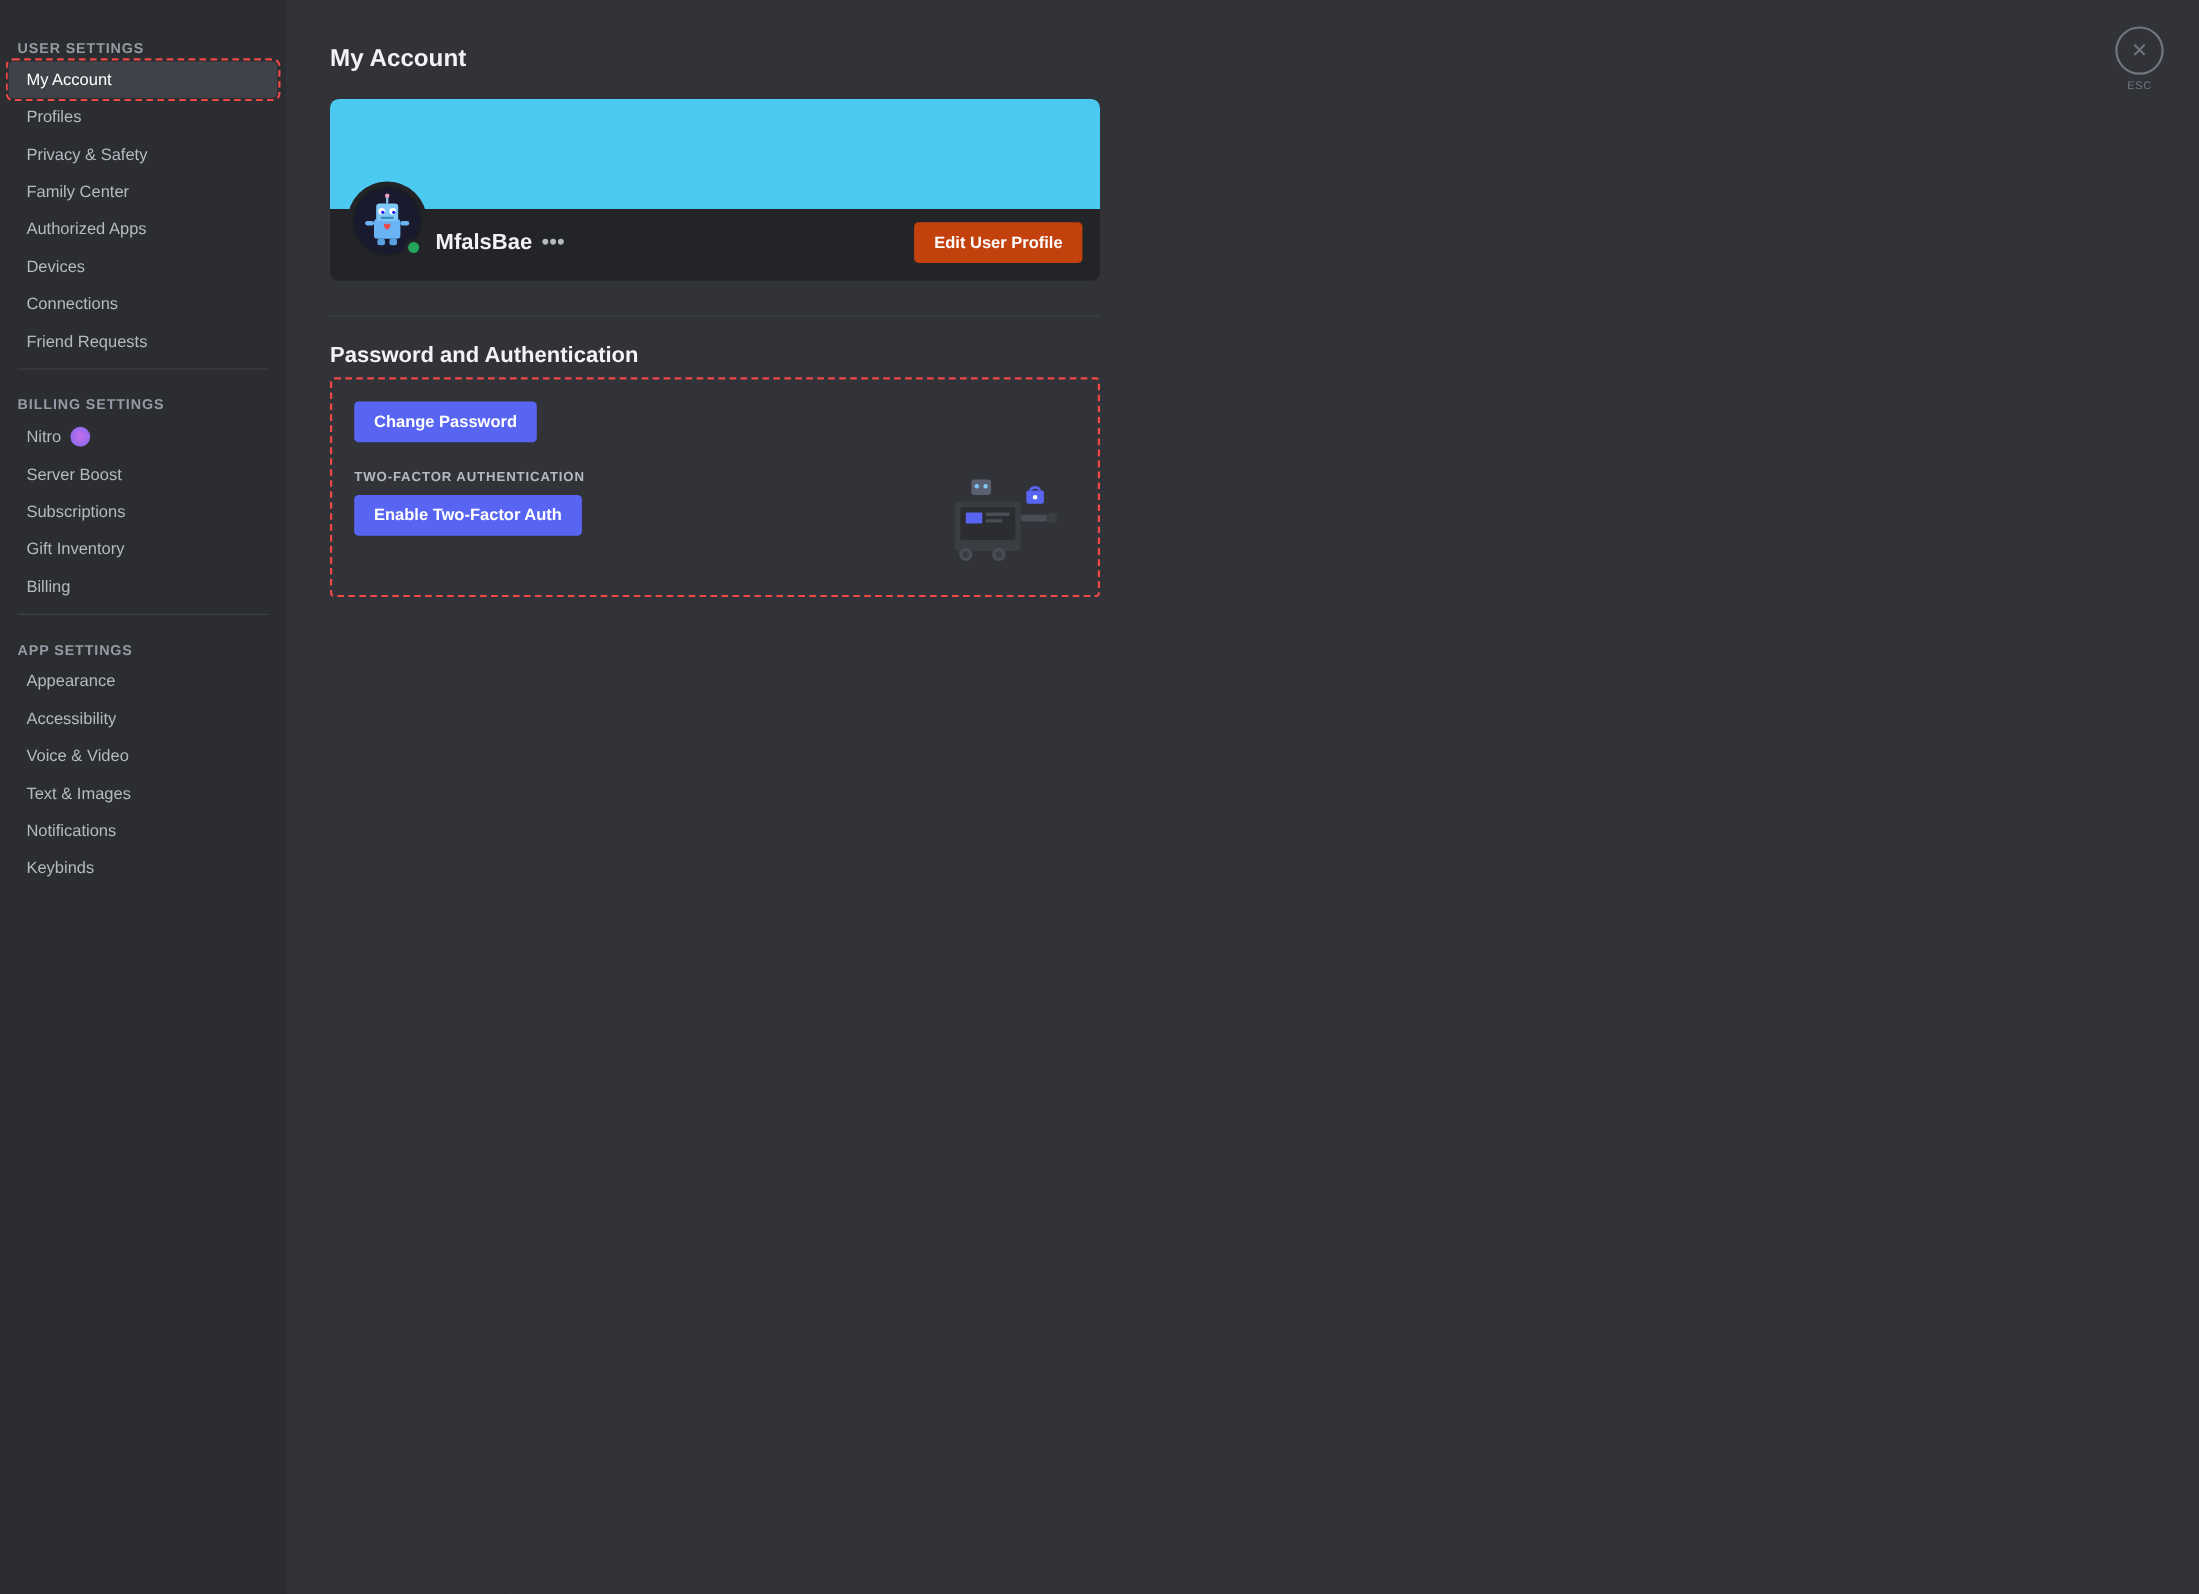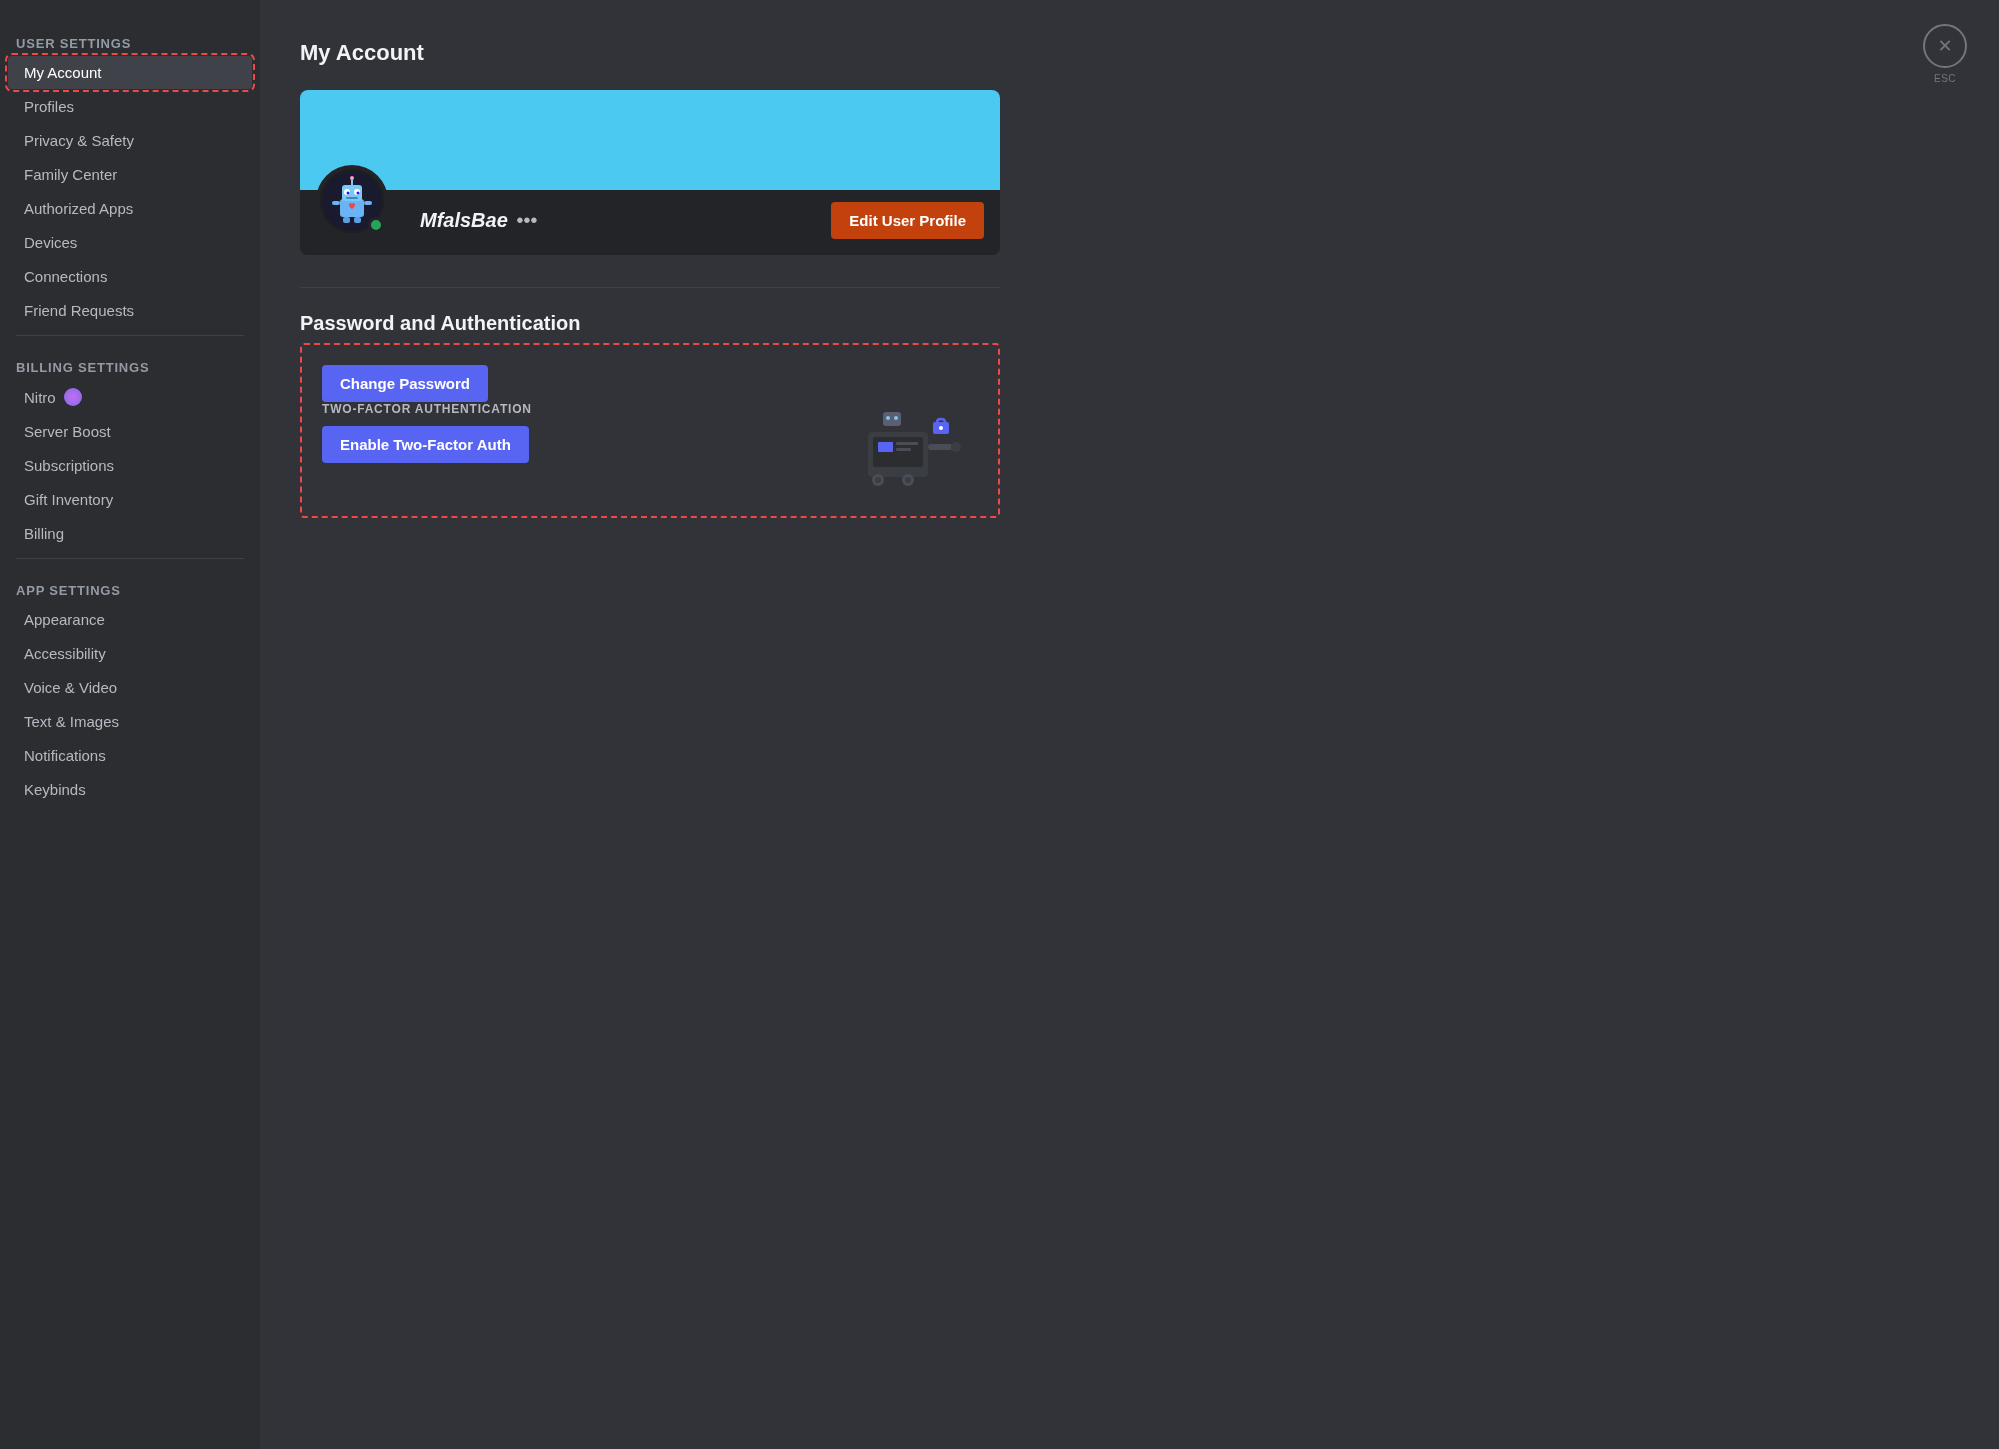--- a/index.html
+++ b/index.html
@@ -119,23 +119,22 @@
     .profile-info-row {
       background: #232428;
       padding: 12px 16px 16px 16px;
       display: flex;
       align-items: center;
       justify-content: space-between;
     }
     .profile-left {
       display: flex;
       align-items: center;
-      gap: 24px;
+      gap: 0;
       position: relative;
-      font-style: italic;
     }
     .avatar-wrapper {
       position: relative;
       margin-top: -40px;
     }
     .avatar {
       width: 72px;
       height: 72px;
       border-radius: 50%;
       background: #1e1f22;
@@ -199,20 +198,21 @@
     }
     .action-btn {
       background: #5865f2;
       color: #fff;
       border: none;
       border-radius: 4px;
       padding: 10px 18px;
       font-size: 15px;
       font-weight: 600;
       cursor: pointer;
+      margin-bottom: 24px;
     }
     .sub-section-title {
       font-size: 12px;
       font-weight: 700;
       color: #b5bac1;
       letter-spacing: 0.8px;
       text-transform: uppercase;
       margin-bottom: 10px;
     }
     .sub-section-desc {

